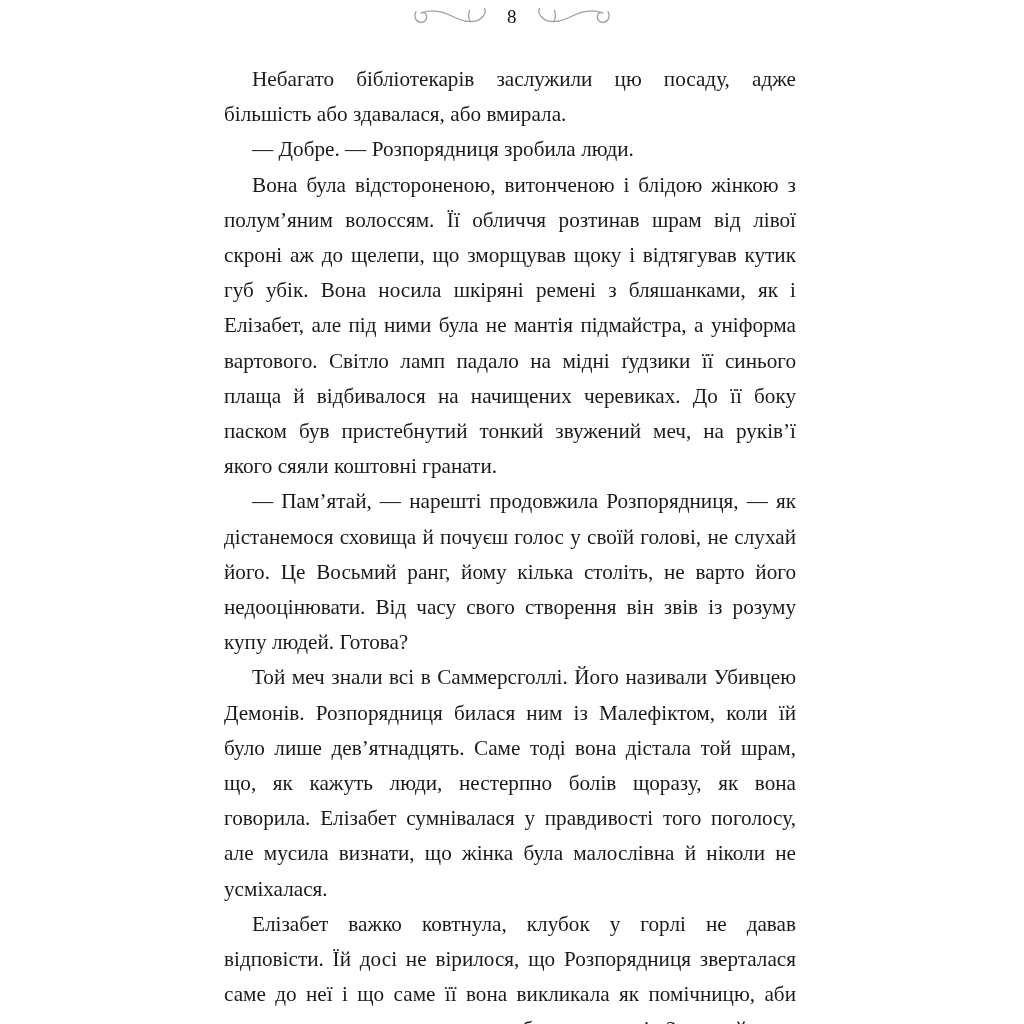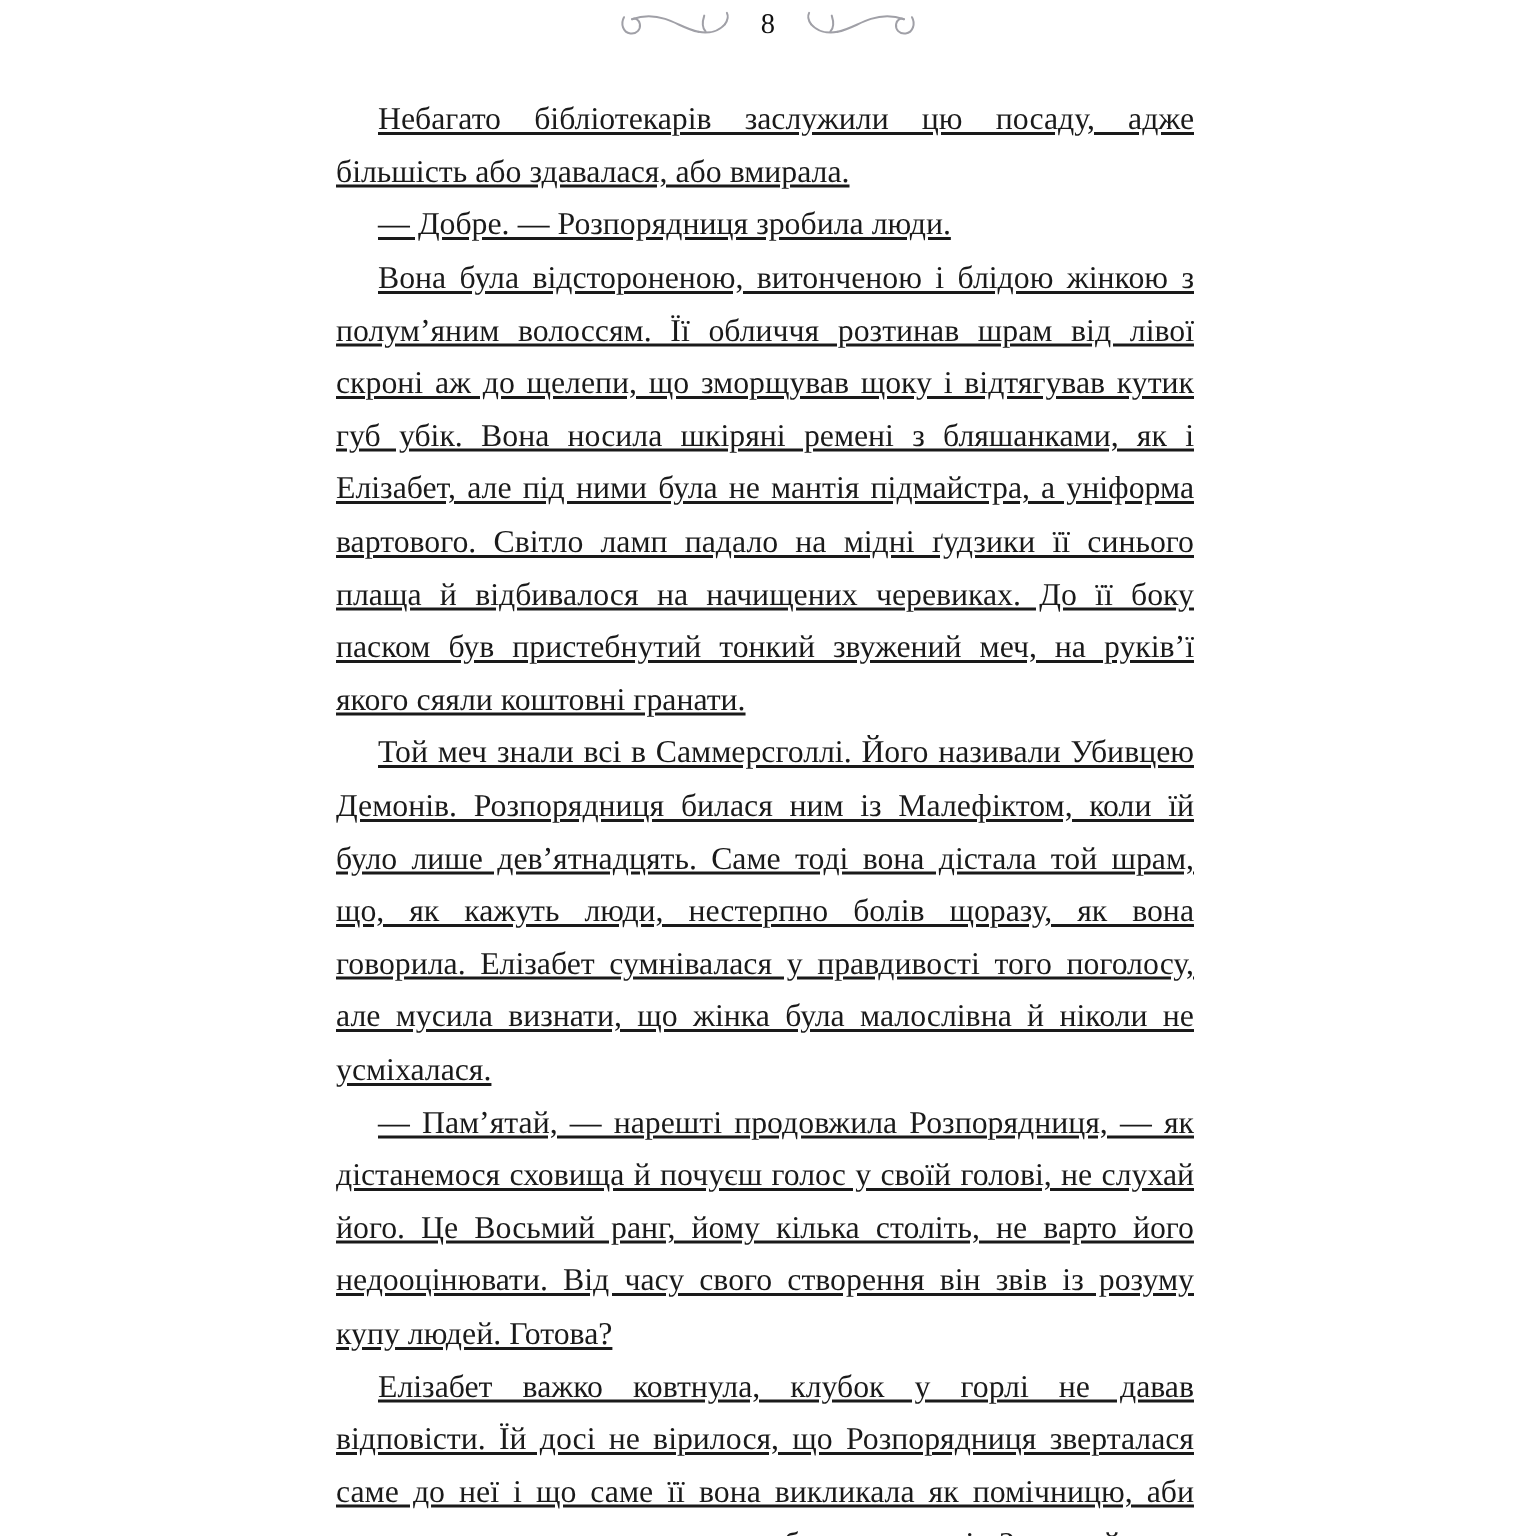--- a/index.html
+++ b/index.html
@@ -64,21 +64,20 @@
   }
 
   .para {
     margin: 0;
     font-size: 21.2px;
     line-height: 35.2px;
     text-align: justify;
     text-indent: 28px;
     hyphens: manual;
     word-spacing: 0.1px;
-    text-decoration: underline;
     -webkit-font-smoothing: antialiased;
   }
 
   .para.last {
     
   }
 </style>
 </head>
 <body>
 
@@ -107,18 +106,18 @@
         <path d="M72.2,12.2 C74.3,9.4 74.6,6.6 73.6,4.6"></path>
       </g>
     </svg>
 
   </div>
 
   <div class="textblock">
     <p class="para">Небагато бібліотекарів заслужили цю посаду, адже більшість або здавалася, або вмирала.</p>
     <p class="para">— Добре. — Розпорядниця зробила люди.</p>
     <p class="para">Вона була відстороненою, витонченою і блідою жін­кою з полум’яним волоссям. Її обличчя розтинав шрам від лівої скроні аж до щелепи, що зморщував щоку і відтягував кутик губ убік. Вона носила шкіряні реме­ні з бляшанками, як і Елізабет, але під ними була не мантія підмайстра, а уніформа вартового. Світло ламп падало на мідні ґудзики її синього плаща й відбивало­ся на начищених черевиках. До її боку паском був при­стебнутий тонкий звужений меч, на руків’ї якого сяяли коштовні гранати.</p>
+    <p class="para">— Пам’ятай, — нарешті продовжила Розпорядни­ця, — як дістанемося сховища й почуєш голос у своїй голові, не слухай його. Це Восьмий ранг, йому кілька століть, не варто його недооцінювати. Від часу свого створення він звів із розуму купу людей. Готова?</p>
     <p class="para">Той меч знали всі в Саммерсголлі. Його називали Убивцею Демонів. Розпорядниця билася ним із Мале­фіктом, коли їй було лише дев’ятнадцять. Саме тоді вона дістала той шрам, що, як кажуть люди, нестерпно болів щоразу, як вона говорила. Елізабет сумнівалася у правдивості того поголосу, але мусила визнати, що жінка була малослівна й ніколи не усміхалася.</p>
-    <p class="para">— Пам’ятай, — нарешті продовжила Розпорядни­ця, — як дістанемося сховища й почуєш голос у своїй голові, не слухай його. Це Восьмий ранг, йому кілька століть, не варто його недооцінювати. Від часу свого створення він звів із розуму купу людей. Готова?</p>
     <p class="para last">Елізабет важко ковтнула, клубок у горлі не давав відповісти. Їй досі не вірилося, що Розпорядниця звер­талася саме до неї і що саме її вона викликала як по­мічницю, аби доправити до сховища те, що було в ка­реті. Зазвичай таке завдання доручали комусь значно вищому за рангом, аніж підмайстер-бібліотекар. Надія сновигала всередині дівчини, як пташина, що нестямно</p>
   </div>
 
 </div>
 
 </body></html>

